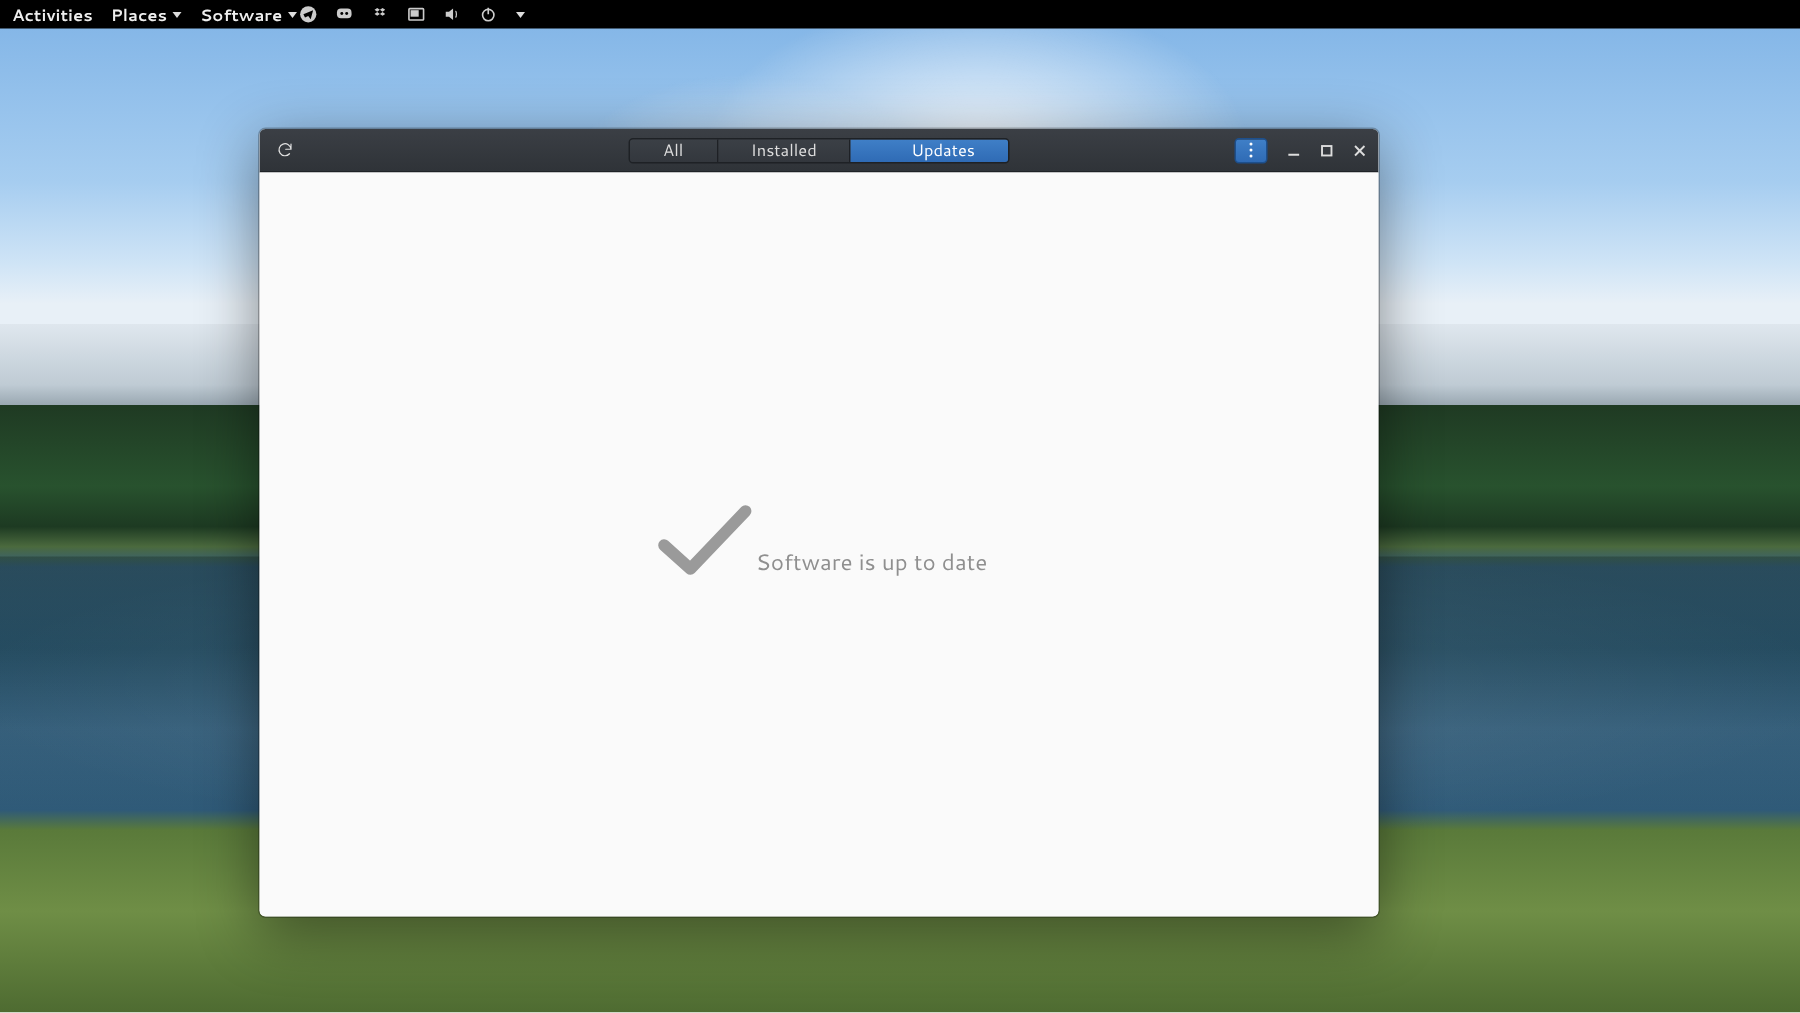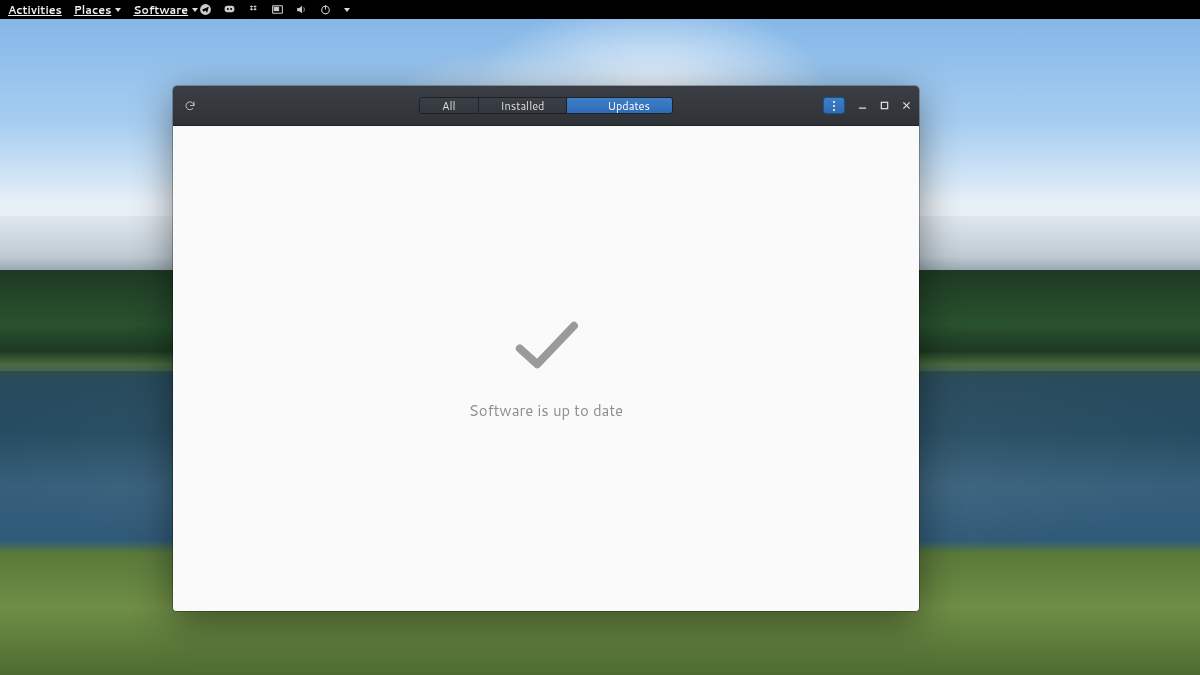--- a/index.html
+++ b/index.html
@@ -46,21 +46,21 @@
   
   .topbar {
     position: absolute; top:0; left:0; right:0; height:19px;
     background:#000; color:#eee;
     display:flex; align-items:center;
     font-size:11px; font-weight:600;
     padding:0 8px;
     z-index:10;
   }
   .topbar .left, .topbar .right { display:flex; align-items:center; gap:12px; }
-  .topbar .left { flex:0 0 auto;text-decoration:underline; }
+  .topbar .left { flex:0 0 auto; }
   .topbar .center { flex:1 1 auto; text-align:center; }
   .topbar .right { flex:0 0 auto; gap:10px; }
   .topbar .menu-item { display:flex; align-items:center; gap:4px; cursor:pointer; }
   .topbar .caret {
     width:0;height:0;border-left:3px solid transparent;border-right:3px solid transparent;border-top:4px solid #ddd;
   }
   .topbar .tray-icon { width:14px; height:14px; display:flex; align-items:center; justify-content:center; }
   .topbar .tray-icon svg { width:13px; height:13px; display:block; }
   .topbar .dot {
     width:7px;height:7px;border-radius:50%;background:#ccc;display:inline-block;
@@ -72,21 +72,21 @@
     left:173px; top:86px;
     width:746px; height:525px;
     background:#fafafa;
     box-shadow: 0 10px 40px rgba(0,0,0,0.45), 0 0 0 1px rgba(0,0,0,0.25);
     border-radius:4px;
     overflow:hidden;
     display:flex; flex-direction:column;
     z-index:5;
   }
   .headerbar {
-    height:40px;
+    height:29px;
     background:linear-gradient(#3b3f45,#2f3338);
     border-bottom:1px solid #1f2226;
     display:flex; align-items:center;
     color:#e6e6e6;
     font-size:11px;
     position:relative;
   }
   .hb-left, .hb-right { display:flex; align-items:center; height:100%; }
   .hb-left { padding-left:6px; gap:6px; }
   .hb-center {
@@ -139,21 +139,21 @@
   .win-ctrl {
     width:22px; height:23px;
     display:flex; align-items:center; justify-content:center;
     cursor:pointer;
   }
   .win-ctrl svg { width:9px; height:9px; stroke:#ddd; fill:none; stroke-width:1.4; }
 
   .content {
     flex:1 1 auto;
     background:#fafafa;
-    display:flex; flex-direction:column; align-items:center; justify-content:center;
+    display:flex; flex-direction:row; align-items:center; justify-content:center;
     position:relative;
   }
   .check-icon svg { width:70px; height:56px; }
   .check-icon svg path { stroke:#9a9a9a; stroke-width:9; fill:none; stroke-linecap:round; stroke-linejoin:round; }
   .status-text {
     margin-top:22px;
     color:#8f8f8f;
     font-size:15px;
   }
   .lastchecked {

